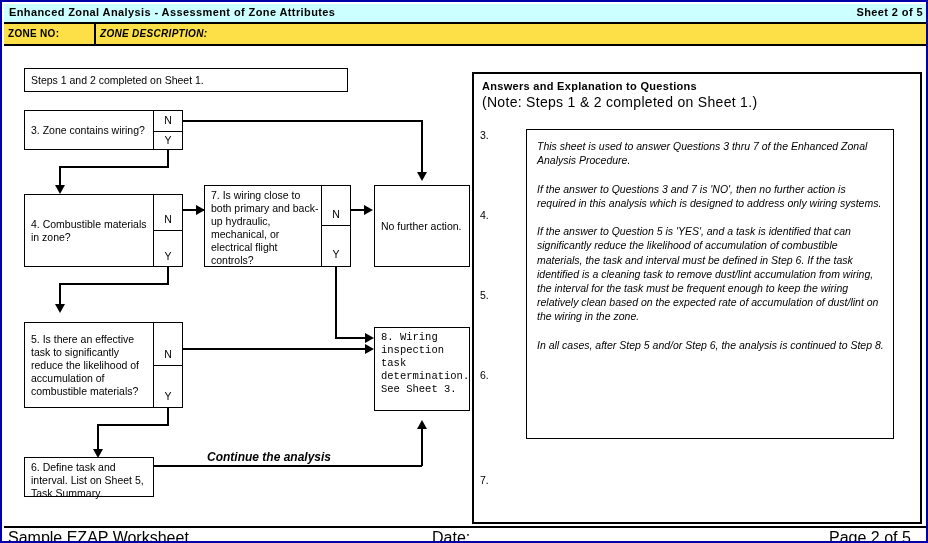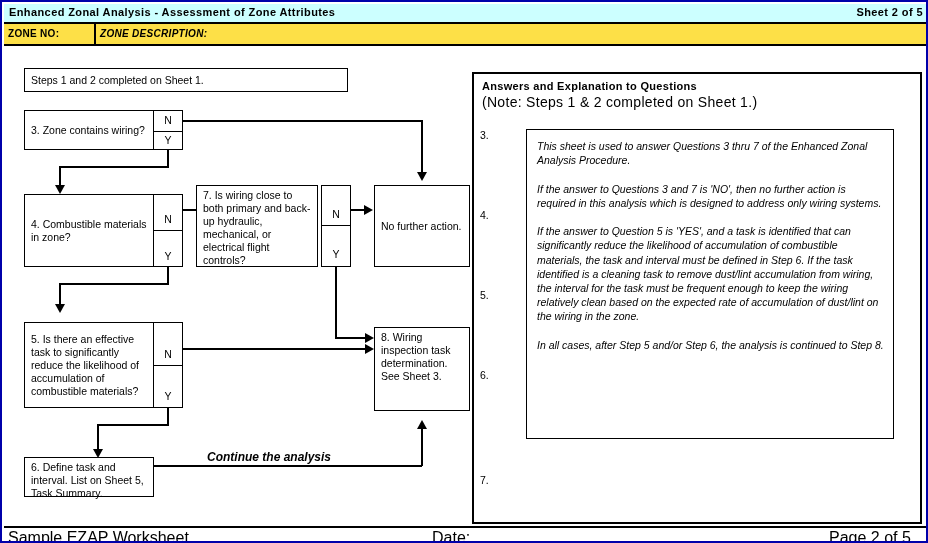--- a/index.html
+++ b/index.html
@@ -286,21 +286,21 @@
     </div>
 
     <div class="ln hln" style="left:180px; top:163px; width:22px;"></div>
     <div class="arrow right" style="left:194px; top:159px;"></div>
 
     <div class="ln vln" style="left:165px; top:220px; height:18px;"></div>
     <div class="ln hln" style="left:57px; top:237px; width:110px;"></div>
     <div class="ln vln" style="left:57px; top:237px; height:24px;"></div>
     <div class="arrow down" style="left:53px; top:258px;"></div>
 
-    <div class="node" style="left:194px; top:139px; width:122px; height:82px;">
+    <div class="node" style="left:202px; top:139px; width:122px; height:82px;">
       <div class="label topl">7. Is wiring close to both primary and back-up hydraulic, mechanical, or electrical flight controls?</div>
     </div>
     <div class="yn" style="left:319px; top:139px; width:30px; height:82px;">
       <div class="cell" style="top:22px;">N</div>
       <div class="divider" style="top:39px;"></div>
       <div class="cell" style="top:62px;">Y</div>
     </div>
 
     <div class="ln hln" style="left:348px; top:163px; width:20px;"></div>
     <div class="arrow right" style="left:362px; top:159px;"></div>
@@ -323,21 +323,21 @@
     </div>
 
     <div class="ln hln" style="left:180px; top:302px; width:190px;"></div>
     <div class="arrow right" style="left:363px; top:298px;"></div>
 
     <div class="ln vln" style="left:165px; top:361px; height:18px;"></div>
     <div class="ln hln" style="left:95px; top:378px; width:72px;"></div>
     <div class="ln vln" style="left:95px; top:378px; height:28px;"></div>
     <div class="arrow down" style="left:91px; top:403px;"></div>
 
-    <div class="node" style="left:372px; top:281px; width:96px; height:84px;">
+    <div class="node" style="left:372px; top:281px; width:96px; height:84px;font-family:Liberation Mono, monospace;">
       <div class="label topl">8.  Wiring inspection task determination. See Sheet 3.</div>
     </div>
 
     <div class="node" style="left:22px; top:411px; width:130px; height:40px;">
       <div class="label topl">6. Define task and interval. List on Sheet 5, Task Summary.</div>
     </div>
 
     <div class="ln hln" style="left:151px; top:419px; width:269px;"></div>
     <div class="ln vln" style="left:419px; top:382px; height:38px;"></div>
     <div class="arrow up" style="left:415px; top:374px;"></div>

